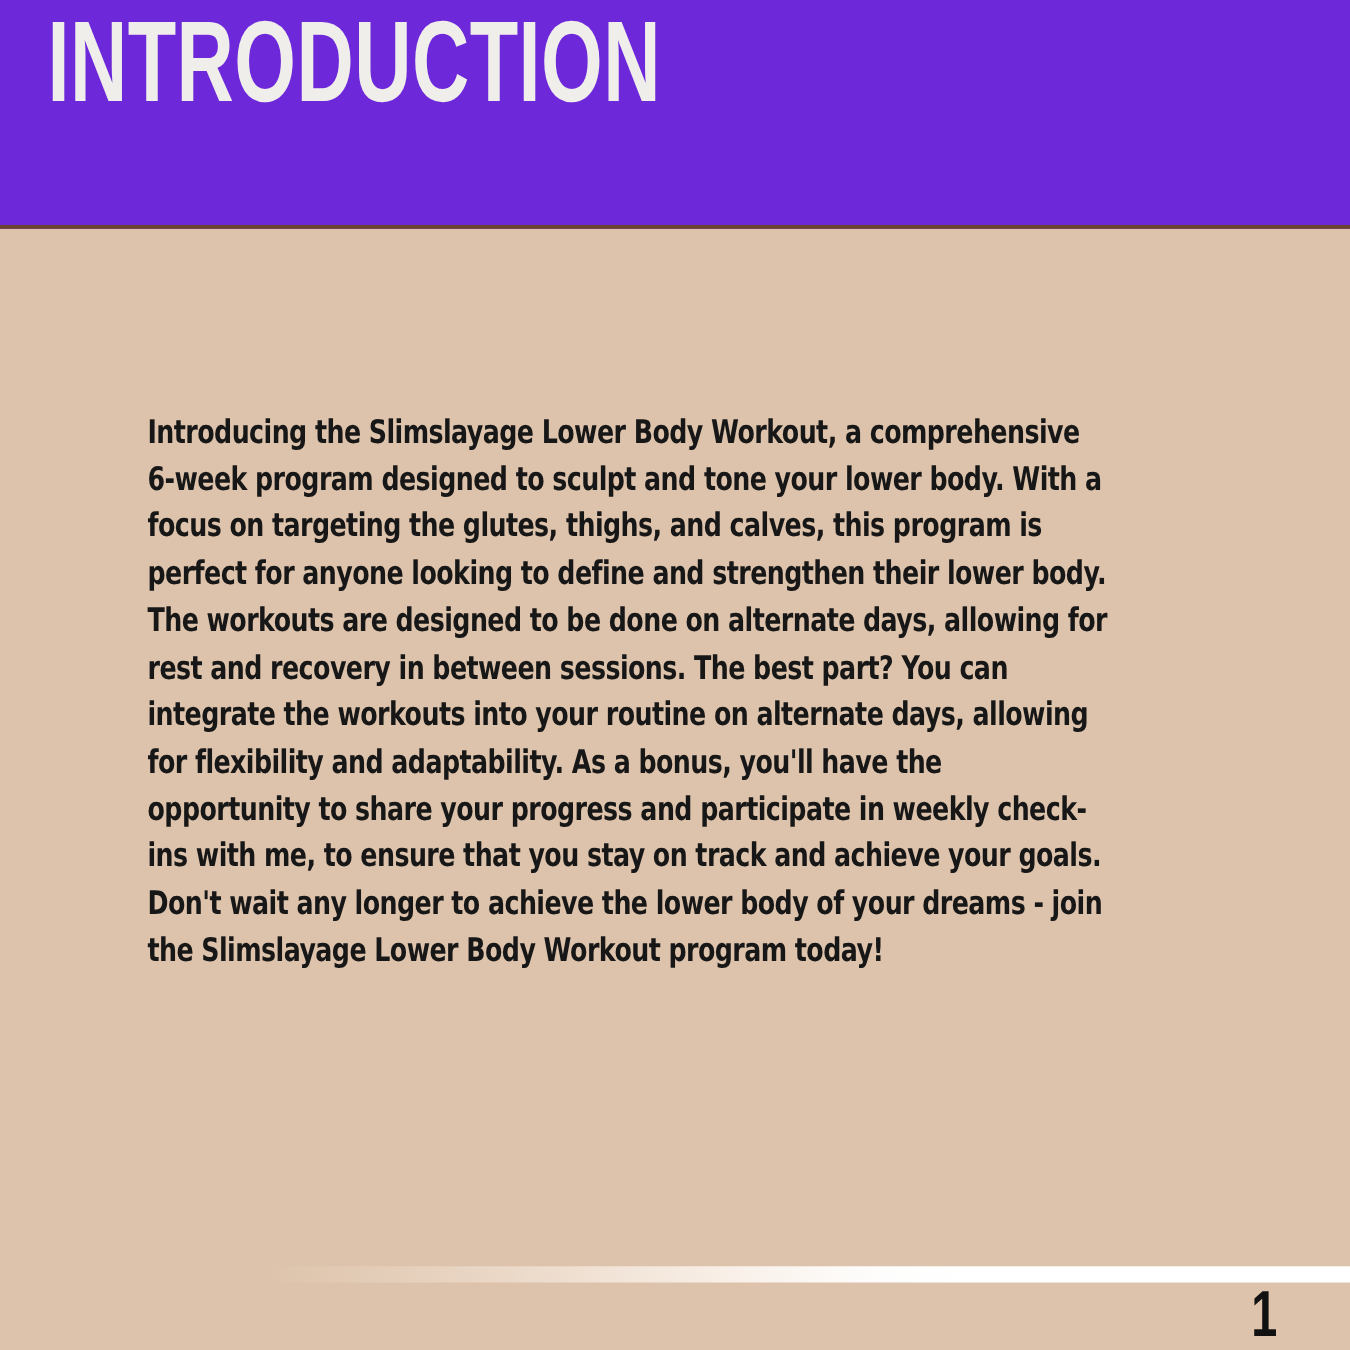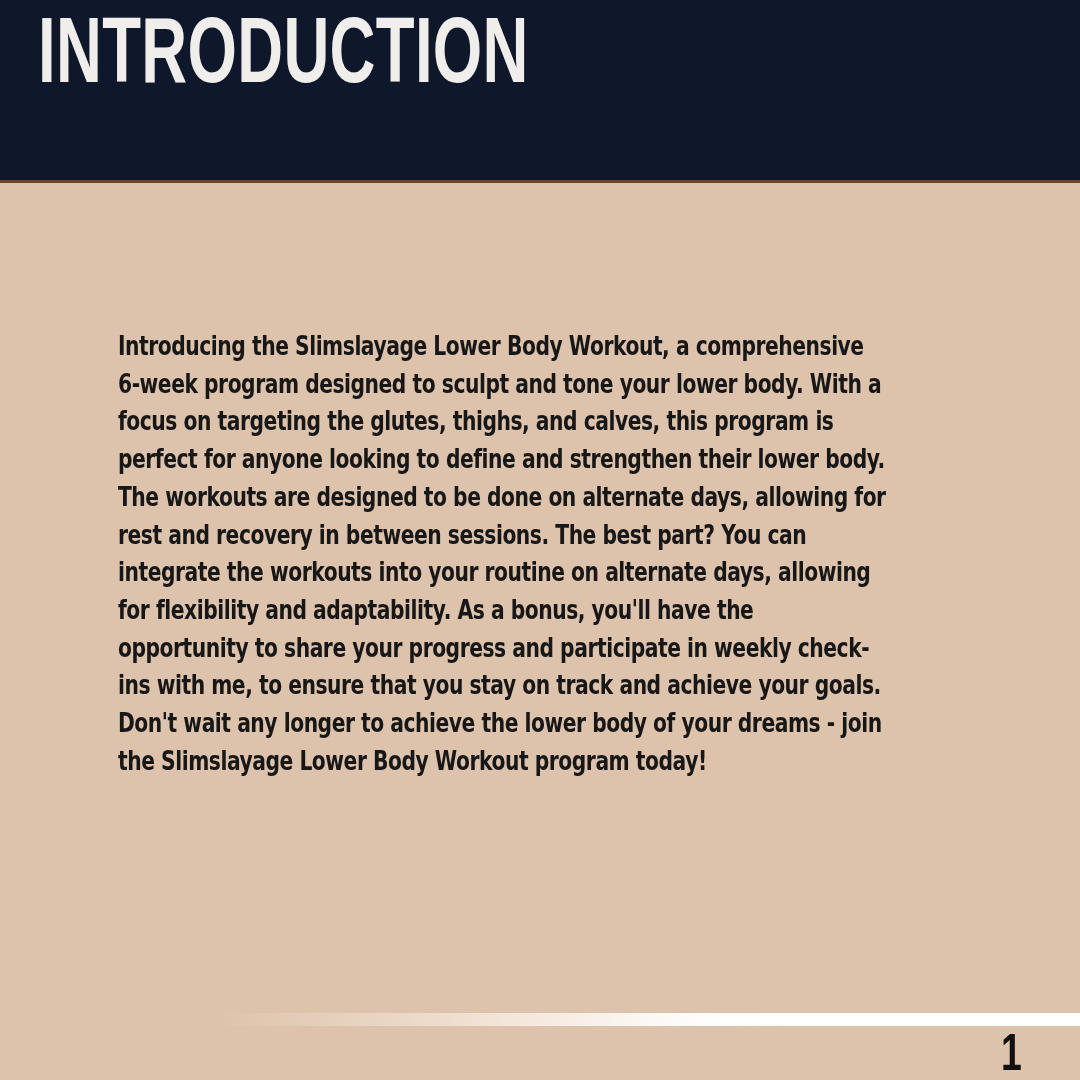--- a/index.html
+++ b/index.html
@@ -14,21 +14,21 @@
     height: 1080px;
     background: #ddc3ab;
     overflow: hidden;
   }
   
   .header {
     position: absolute;
     top: 0; left: 0;
     width: 1080px;
     height: 183px;
-    background: #0f172a;
+    background: #6d28d9;
     border-bottom: 3px solid #6a442c;
   }
   .title {
     position: absolute;
     left: 38px;
     top: 4px;
     font-family: "Liberation Sans", sans-serif;
     font-weight: bold;
     font-size: 92px;
     line-height: 1.0;

